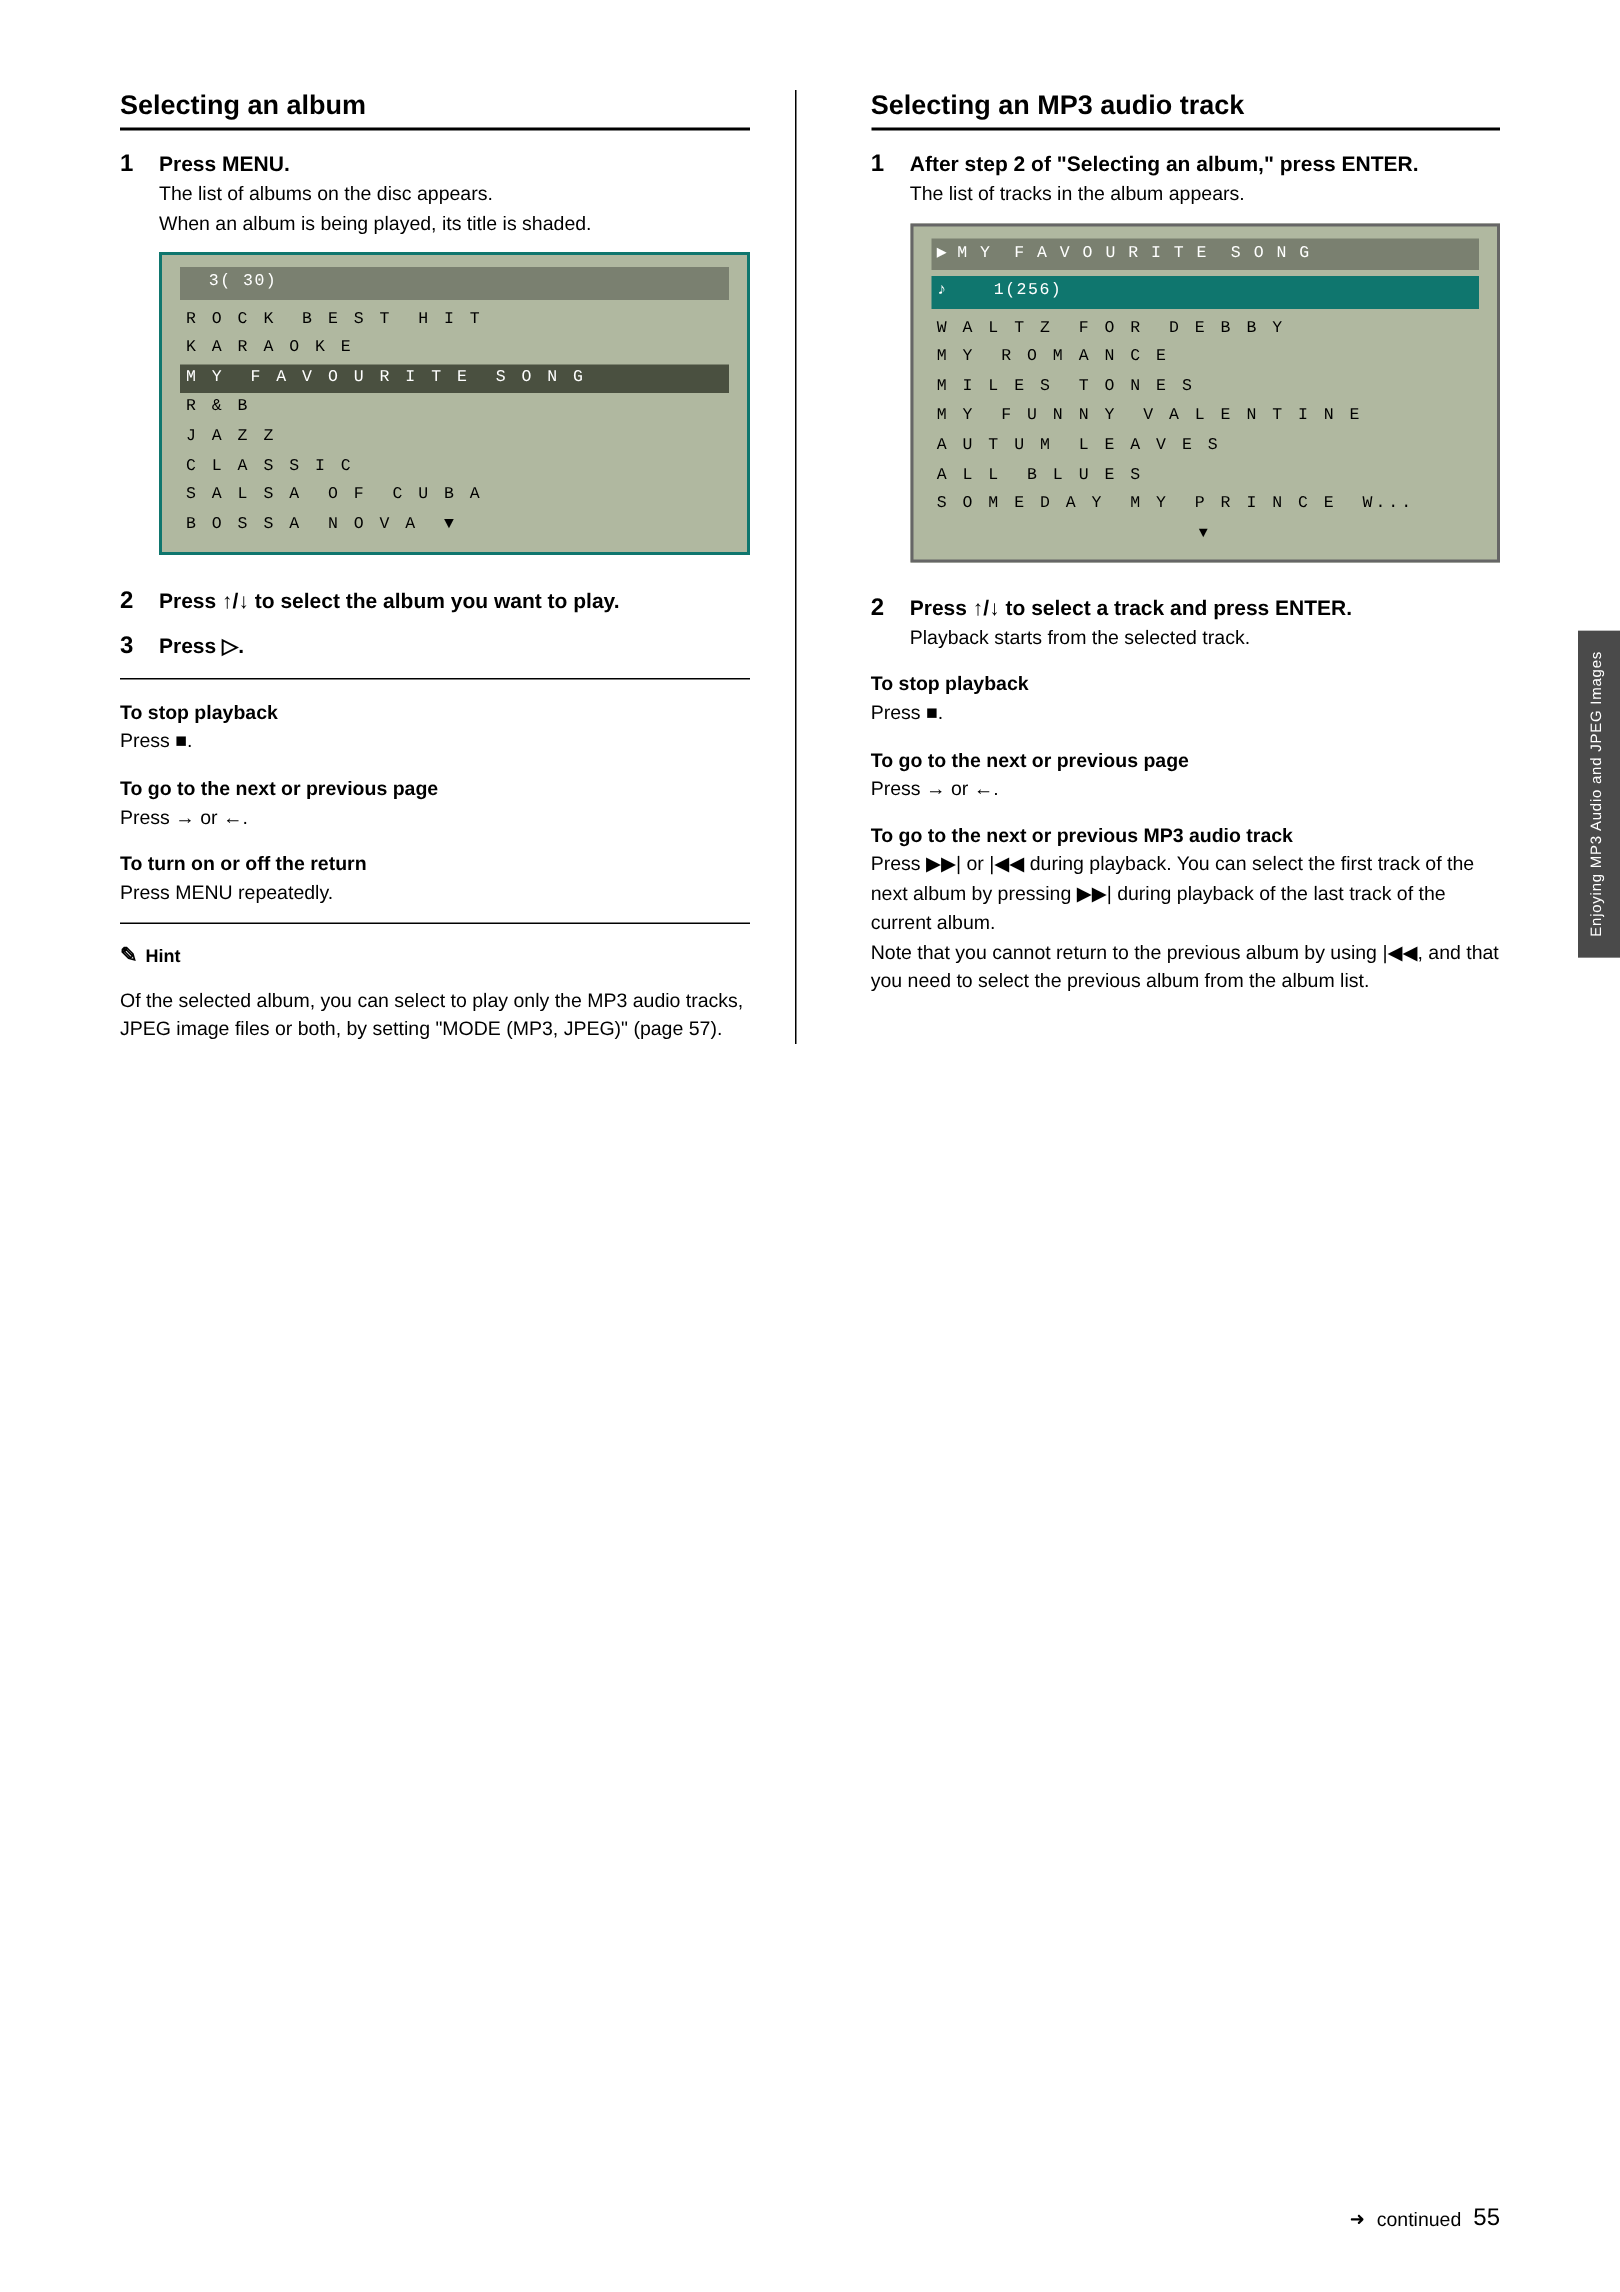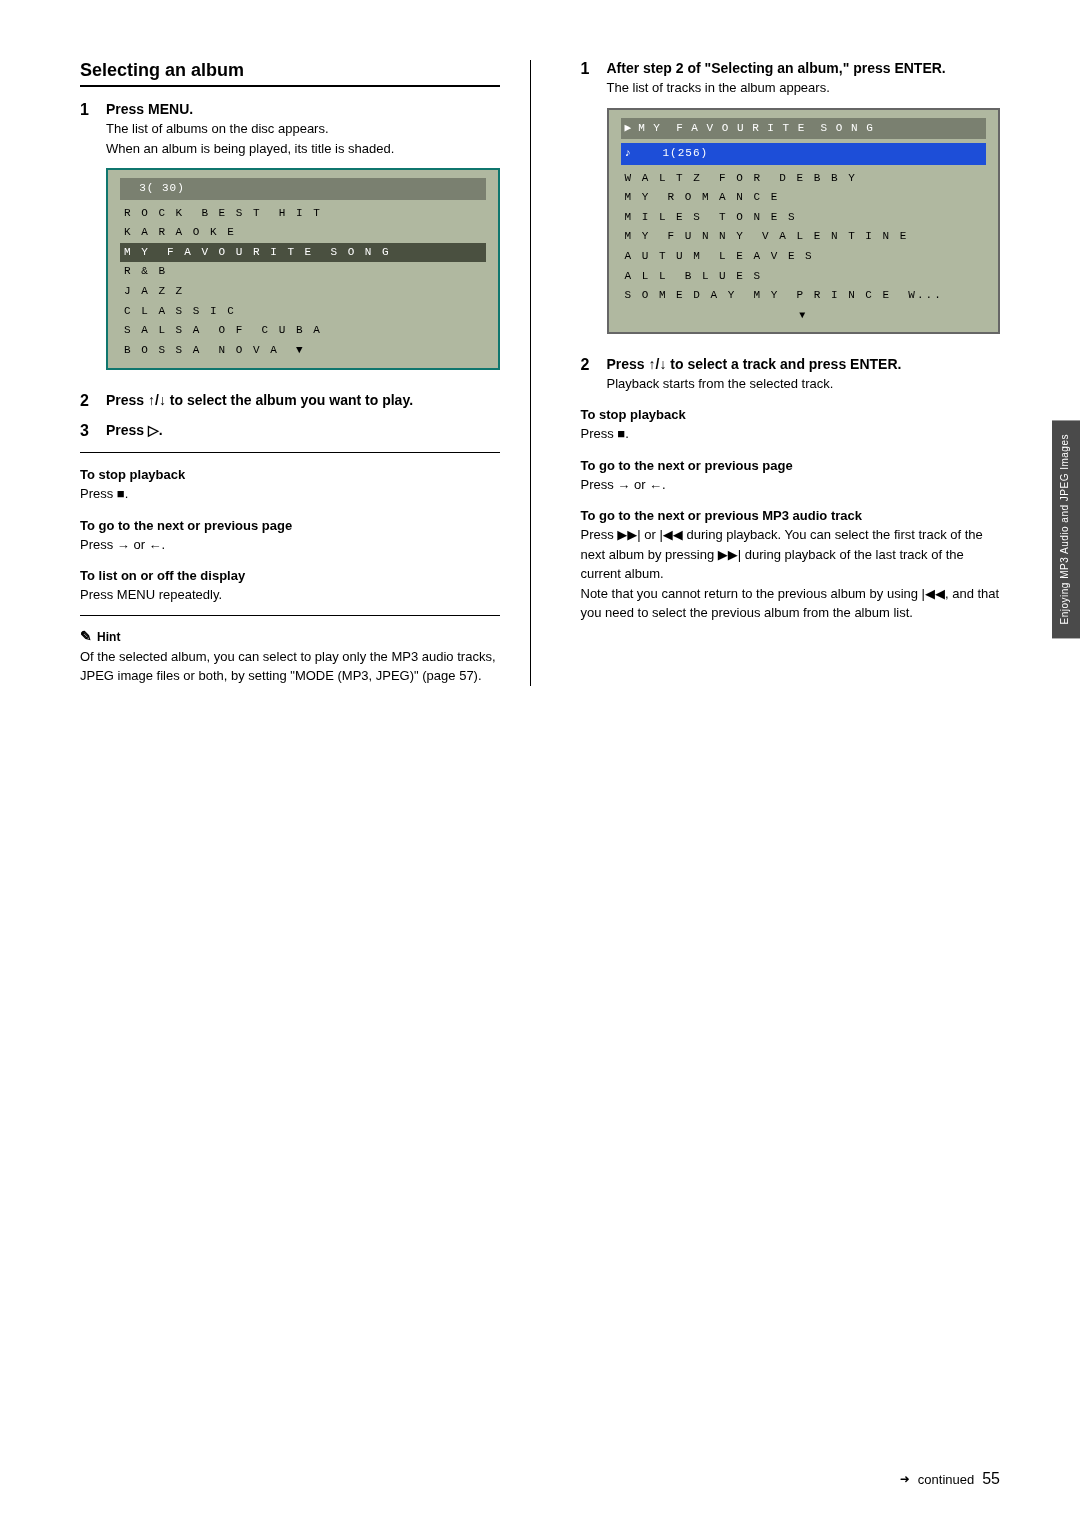--- a/index.html
+++ b/index.html
@@ -125,21 +125,21 @@
       line-height: 1.5;
     }
     .hint-box {
       margin-top: 10px;
       font-size: 12px;
       line-height: 1.5;
     }
     .hint-title {
       font-weight: bold;
       font-size: 12px;
-      margin-bottom: 0;
+      margin-bottom: 10px;
     }
     .hint-icon {
       font-size: 14px;
       margin-right: 2px;
     }
     .divider-line {
       border: none;
       border-top: 1px solid #000;
       margin: 10px 0;
     }
@@ -224,46 +224,47 @@
         <div class="sub-title">To stop playback</div>
         <div class="sub-body">Press <span>■</span>.</div>
       </div>
 
       <div class="sub-section">
         <div class="sub-title">To go to the next or previous page</div>
         <div class="sub-body">Press → or ←.</div>
       </div>
 
       <div class="sub-section">
-        <div class="sub-title">To list on or off the display</div>
+        <div class="sub-title">To turn on or off the return</div>
         <div class="sub-body">Press MENU repeatedly.</div>
       </div>
 
       <hr class="divider-line">
 
       <div class="hint-box">
         <div class="hint-title"><span class="hint-icon">✎</span> Hint</div>
         <div class="sub-body">Of the selected album, you can select to play only the MP3 audio tracks, JPEG image files or both, by setting "MODE (MP3, JPEG)" (page 57).</div>
       </div>
     </div>
 
     <div class="column-right">
+      <div class="section-title">Selecting an MP3 audio track</div>
 
       <div class="step">
         <div class="step-number">1</div>
         <div class="step-content">
           <div class="step-label"><b>After step 2 of "Selecting an album," press ENTER.</b></div>
           <div class="step-body">The list of tracks in the album appears.</div>
 
           <div class="lcd-screen-right">
             <div class="lcd-header-right">
               <span>▶</span>
               <span>M Y &nbsp;F A V O U R I T E &nbsp;S O N G</span>
             </div>
-            <div style="background:#1d4ed8;color:#fff;padding:2px 4px;margin-bottom:4px;font-size:11px;letter-spacing:1px;"><span>♪</span> &nbsp;&nbsp;&nbsp;1(256)</div>
+            <div style="background:#0f766e;color:#fff;padding:2px 4px;margin-bottom:4px;font-size:11px;letter-spacing:1px;"><span>♪</span> &nbsp;&nbsp;&nbsp;1(256)</div>
             <div class="lcd-item">W A L T Z &nbsp;F O R &nbsp;D E B B Y</div>
             <div class="lcd-item">M Y &nbsp;R O M A N C E</div>
             <div class="lcd-item">M I L E S &nbsp;T O N E S</div>
             <div class="lcd-item">M Y &nbsp;F U N N Y &nbsp;V A L E N T I N E</div>
             <div class="lcd-item">A U T U M &nbsp;L E A V E S</div>
             <div class="lcd-item">A L L &nbsp;B L U E S</div>
             <div class="lcd-item">S O M E D A Y &nbsp;M Y &nbsp;P R I N C E &nbsp;W...</div>
             <div style="text-align:center;font-size:10px;margin-top:2px;">▼</div>
           </div>
         </div>

